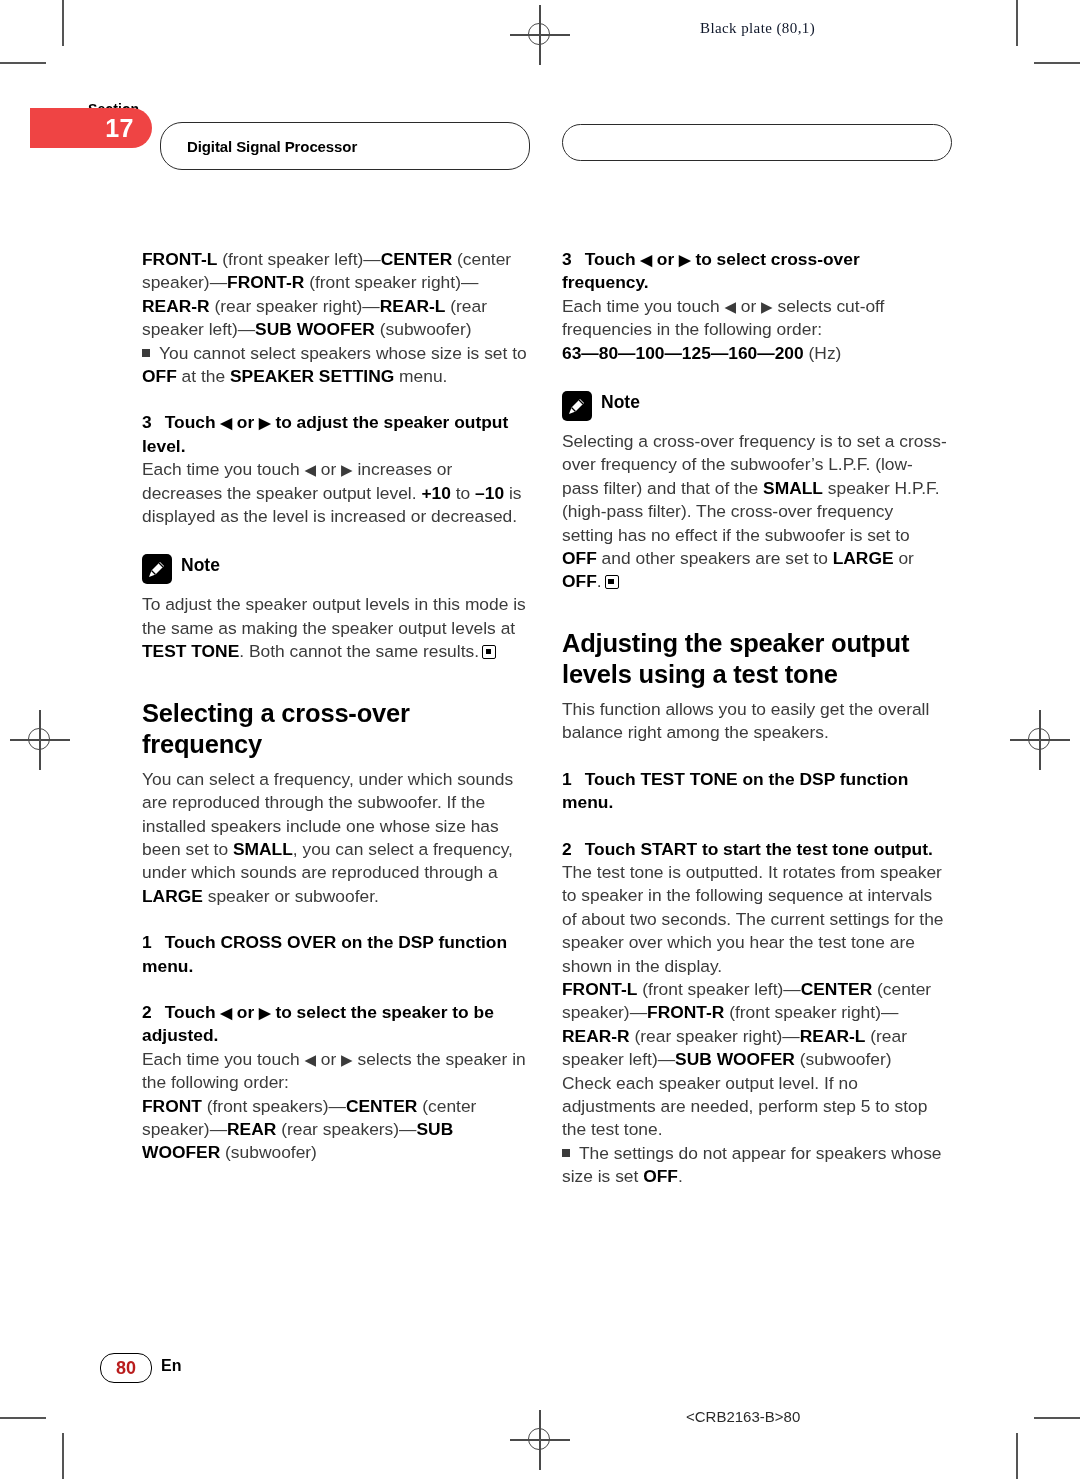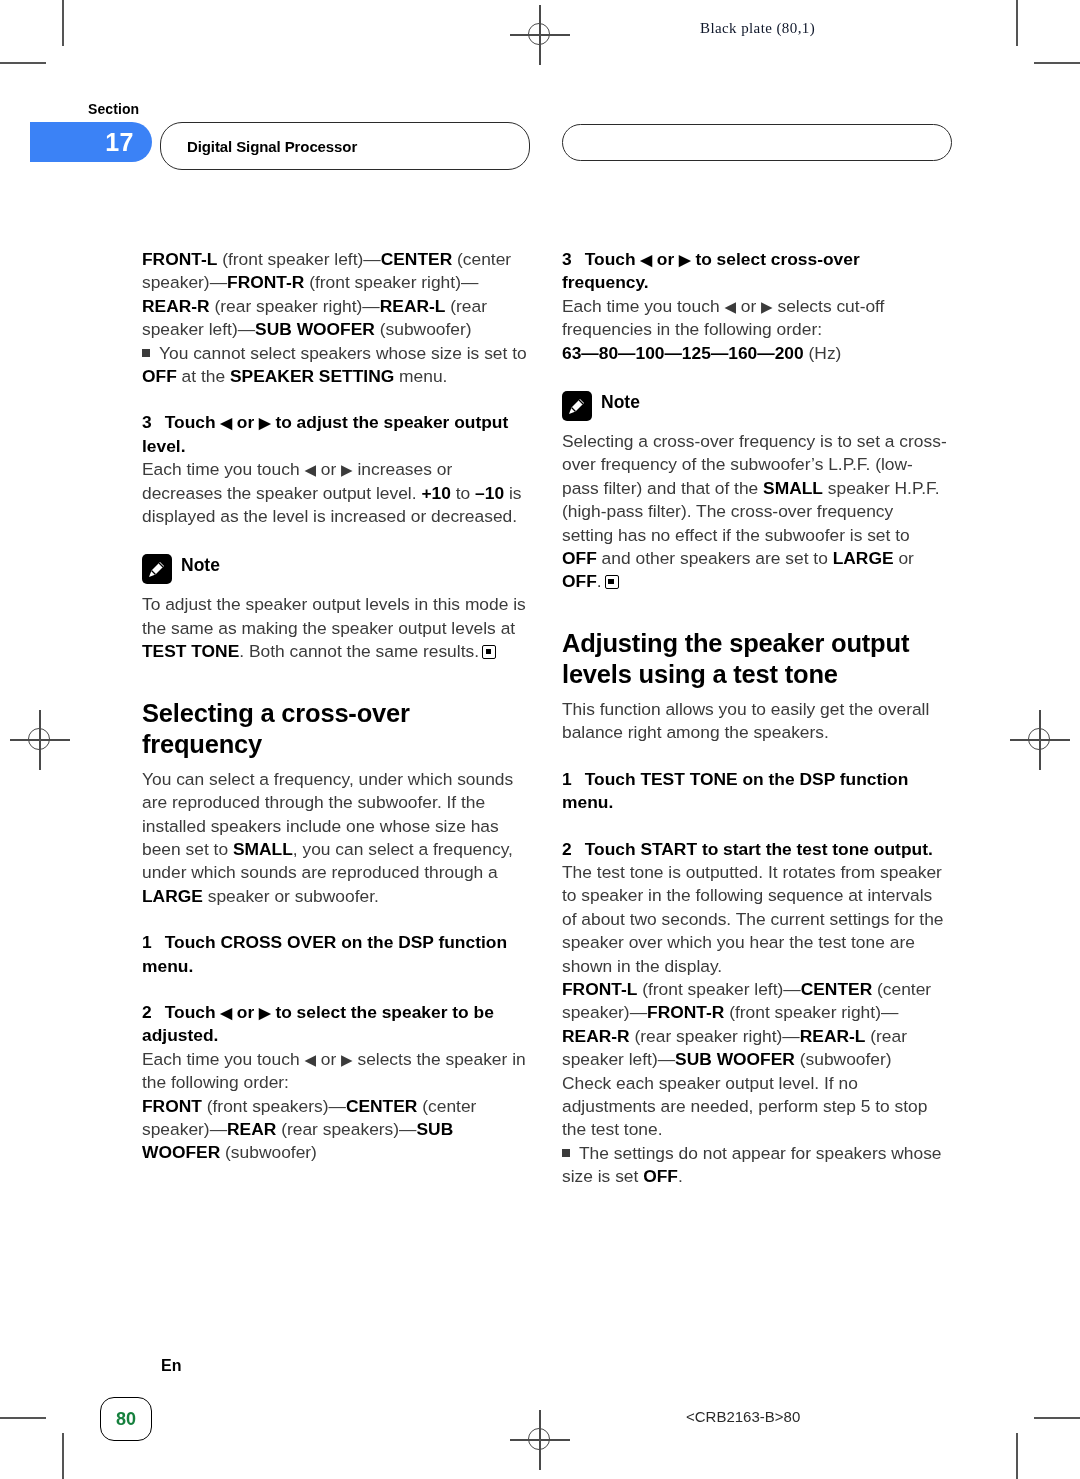--- a/index.html
+++ b/index.html
@@ -56,23 +56,23 @@
   .section-word {
     position: absolute;
     left: 88px; top: 101px;
     font-size: 14px;
     font-weight: bold;
     color: #000;
     letter-spacing: .1px;
   }
   .sec-badge {
     position: absolute;
-    left: 30px; top: 122px;
+    left: 30px; top: 108px;
     width: 122px; height: 40px;
-    background: #3b82f6;
+    background: #ef4444;
     border-radius: 0 22px 22px 0;
     color: #fff;
     font-size: 25px;
     font-weight: bold;
     display: flex;
     align-items: center;
     justify-content: flex-end;
     padding-right: 18px;
     box-sizing: border-box;
     letter-spacing: .5px;
@@ -186,31 +186,30 @@
     font-weight: bold;
     color: #000;
     margin: 34px 0 8px 0;
     letter-spacing: -.2px;
   }
 
   
   .page-pill {
     position: absolute;
     left: 100px; top: 1353px;
-    width: 52px; height: 44px;
+    width: 52px; height: 30px;
     border: 1.8px solid #000;
     border-radius: 14px;
     box-sizing: border-box;
     display: flex;
     align-items: center;
     justify-content: center;
     font-size: 18px;
     font-weight: bold;
-    color: #15803d;
-    margin-top: 44px;
+    color: #b91c1c;
   }
   .page-lang {
     position: absolute;
     left: 161px; top: 1357px;
     font-size: 16px;
     font-weight: bold;
     color: #000;
   }
   .crb {
     position: absolute;

